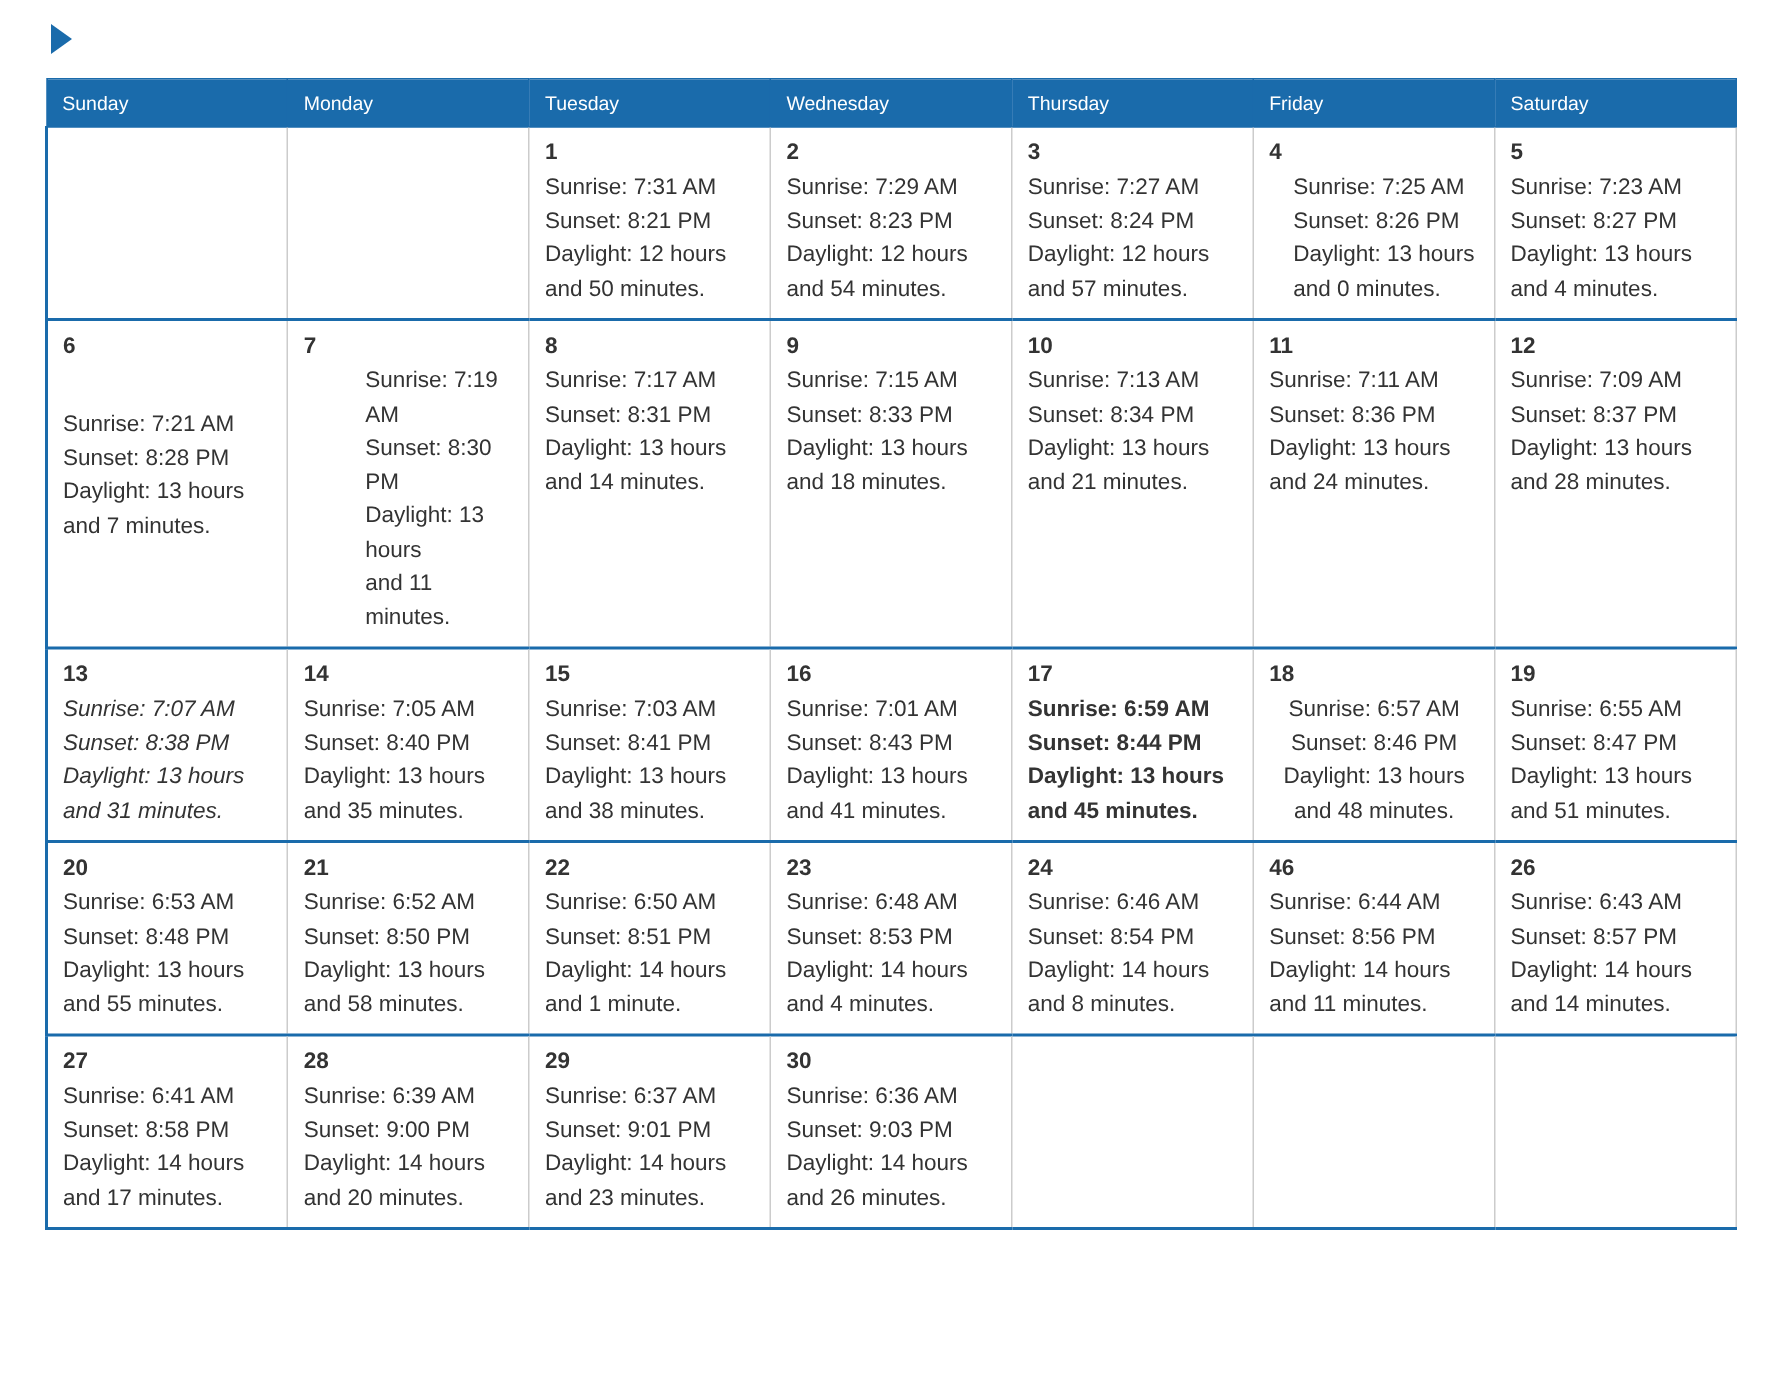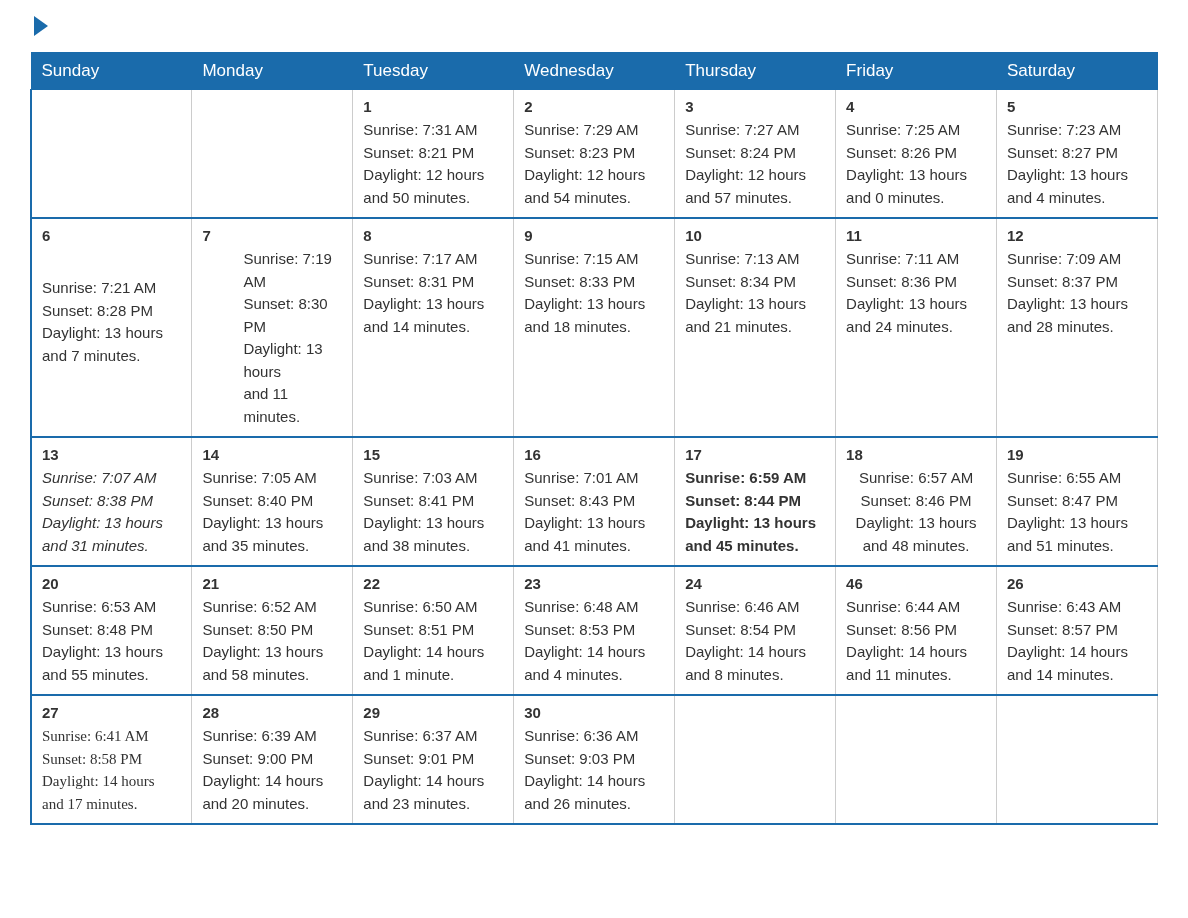--- a/index.html
+++ b/index.html
@@ -61,21 +61,21 @@
       margin-top: 4px;
     }
     table {
       width: 100%;
       border-collapse: collapse;
       table-layout: fixed;
     }
     th {
       background-color: #1a6bab;
       color: #fff;
-      font-size: 17px;
+      font-size: 13px;
       font-weight: normal;
       padding: 8px 10px;
       text-align: left;
       border: 1px solid #1a6bab;
     }
     td {
       vertical-align: top;
       padding: 8px 10px;
       border: 1px solid #ccc;
       font-size: 13px;
@@ -149,21 +149,21 @@
         </td>
         <td>
           <span class="day-num">3</span>
           <div class="day-info" style="white-space: pre-line;">Sunrise: 7:27 AM
 Sunset: 8:24 PM
 Daylight: 12 hours
 and 57 minutes.</div>
         </td>
         <td>
           <span class="day-num">4</span>
-          <div class="day-info" style="white-space: pre-line;">Sunrise: 7:25 AM
+          <div class="day-info" style="white-space: pre-line; margin-left: 16px;">Sunrise: 7:25 AM
 Sunset: 8:26 PM
 Daylight: 13 hours
 and 0 minutes.</div>
         </td>
         <td>
           <span class="day-num">5</span>
           <div class="day-info" style="white-space: pre-line;">Sunrise: 7:23 AM
 Sunset: 8:27 PM
 Daylight: 13 hours
 and 4 minutes.</div>
@@ -318,21 +318,21 @@
           <span class="day-num">26</span>
           <div class="day-info" style="white-space: pre-line;">Sunrise: 6:43 AM
 Sunset: 8:57 PM
 Daylight: 14 hours
 and 14 minutes.</div>
         </td>
       </tr>
       <tr>
         <td>
           <span class="day-num">27</span>
-          <div class="day-info" style="white-space: pre-line; font-family: Liberation Serif, serif;">Sunrise: 6:41 AM
+          <div class="day-info" style="white-space: pre-line;">Sunrise: 6:41 AM
 Sunset: 8:58 PM
 Daylight: 14 hours
 and 17 minutes.</div>
         </td>
         <td>
           <span class="day-num">28</span>
           <div class="day-info" style="white-space: pre-line;">Sunrise: 6:39 AM
 Sunset: 9:00 PM
 Daylight: 14 hours
 and 20 minutes.</div>

